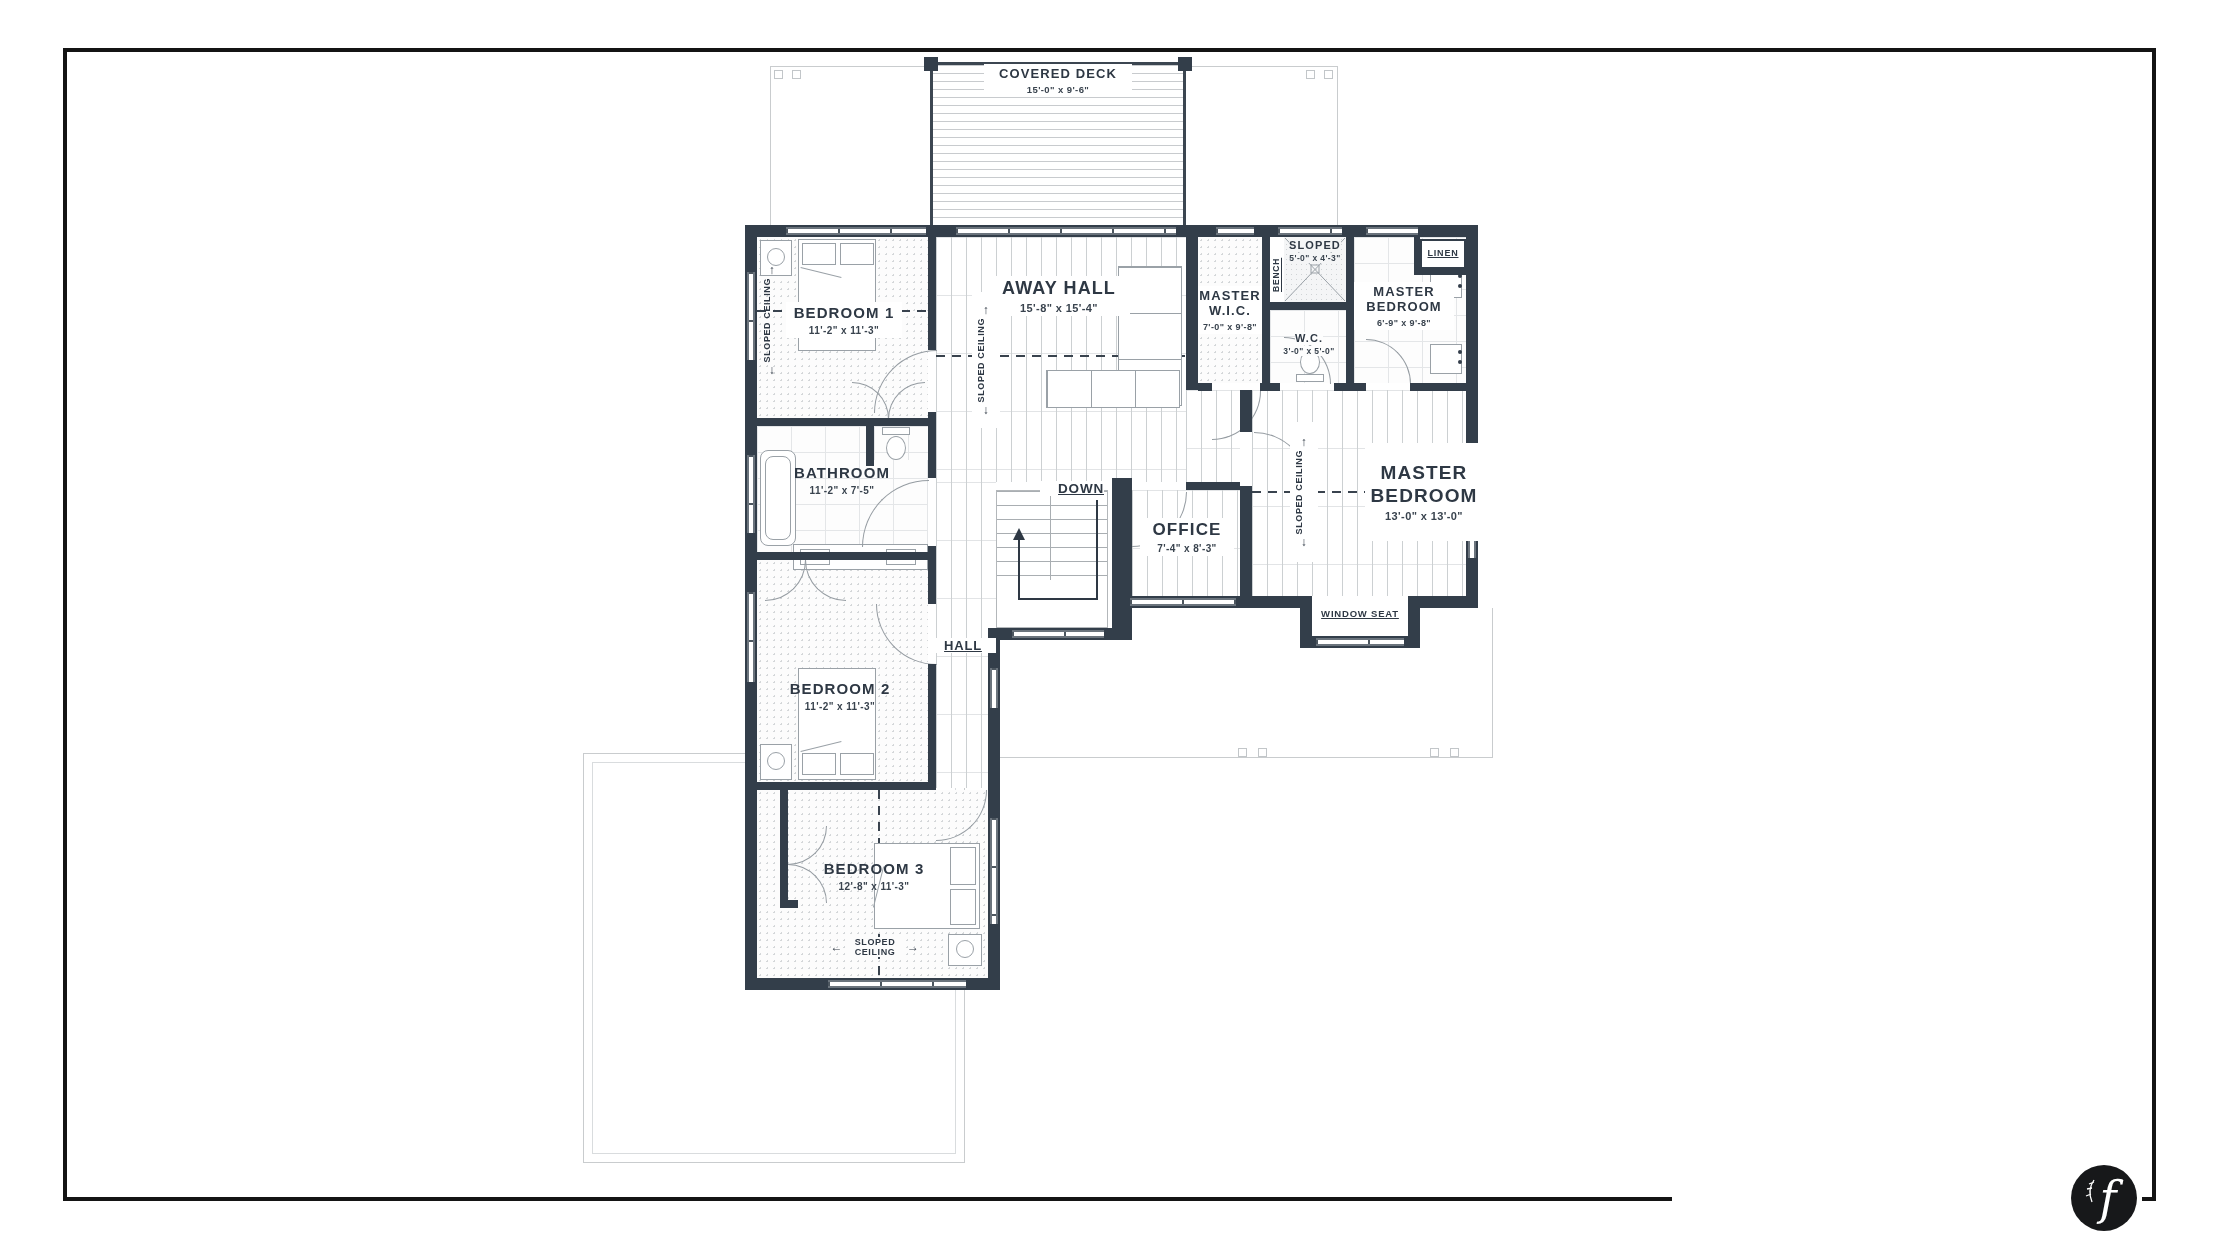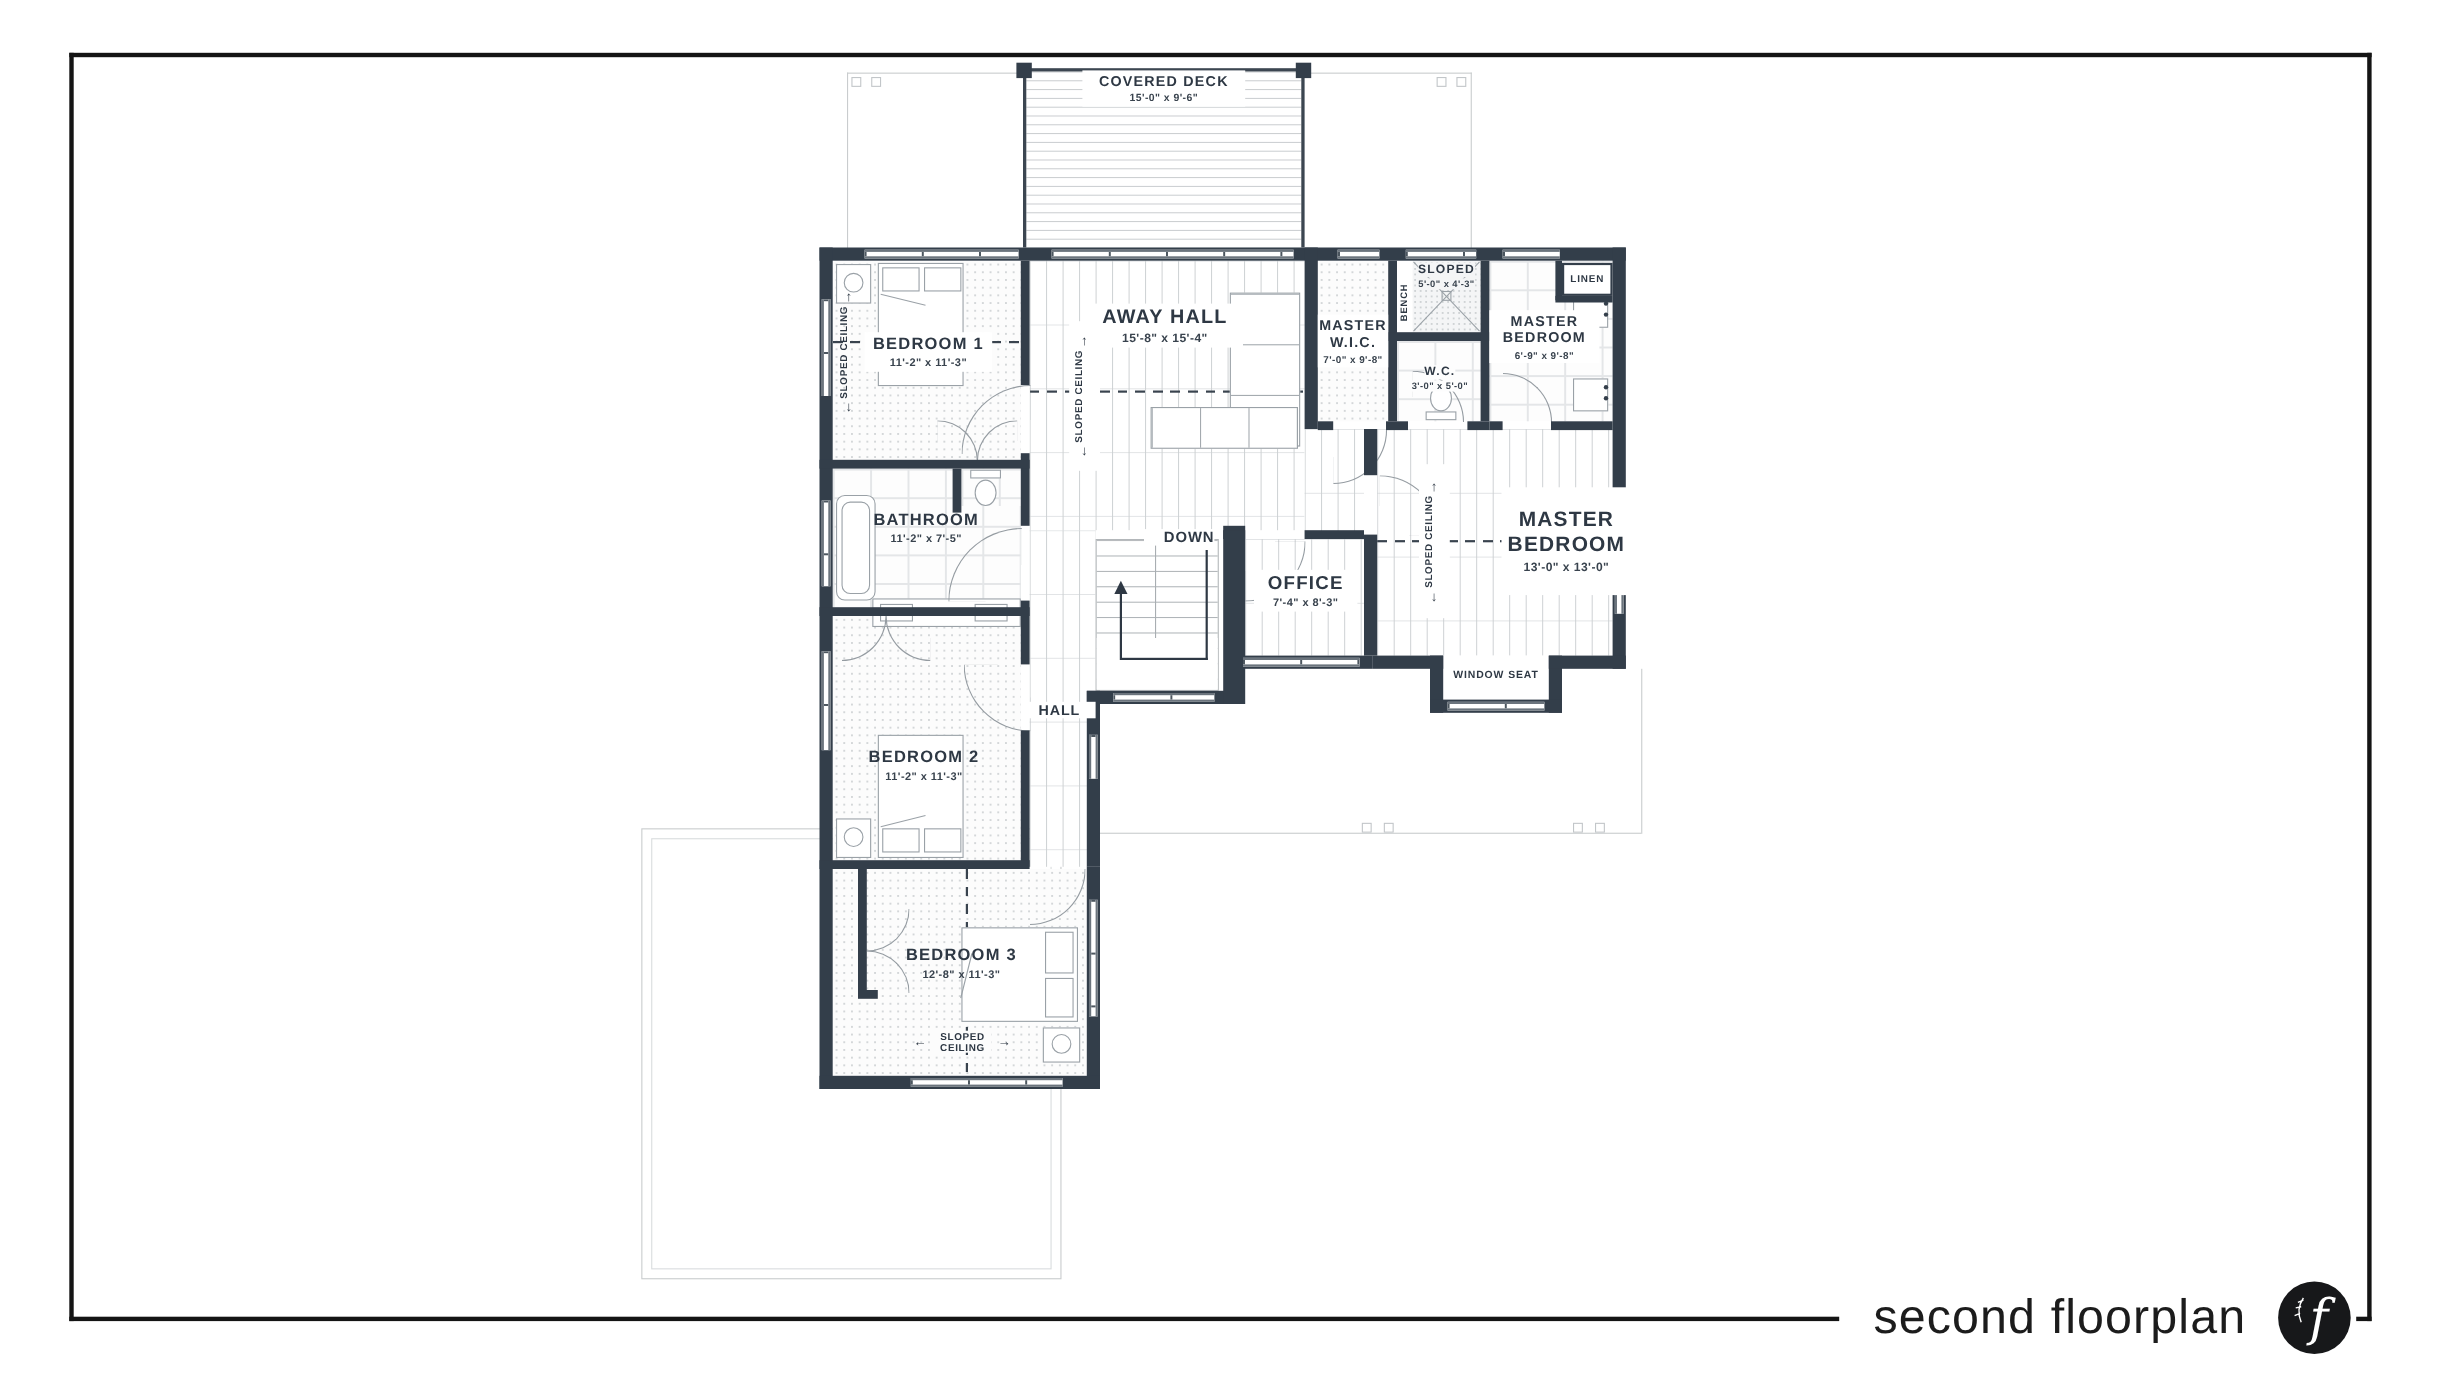--- a/index.html
+++ b/index.html
@@ -20,21 +20,21 @@
   .win-v{position:absolute;width:8px;background-color:#fff;border-left:2px solid #6b747d;border-right:2px solid #6b747d;box-sizing:border-box;z-index:5;background-image:linear-gradient(#4c565f 0,#4c565f 2px,transparent 2px);background-size:100% 48px;}
   .arc{position:absolute;z-index:3;border:0 solid #949ba1;}
   
   .furn{position:absolute;background:#fff;border:1.5px solid #9aa1a7;box-sizing:border-box;z-index:3;}
   .dot{position:absolute;border:1.5px solid #9aa1a7;border-radius:50%;background:#fff;box-sizing:border-box;z-index:3;}
   
   .rlabel{position:absolute;display:flex;flex-direction:column;align-items:center;justify-content:center;color:#2e3844;background:#fff;text-align:center;z-index:6;padding:2px 5px;box-sizing:border-box;}
   .bare{background:transparent;}
   .rname{font-weight:700;letter-spacing:1.1px;line-height:1.18;font-size:15px;}
   .rdims{font-weight:700;font-size:10px;letter-spacing:.4px;margin-top:3px;color:#39434e;}
-  .small-label{position:absolute;color:#2e3844;font-weight:700;z-index:6;letter-spacing:.8px;}
+  .small-label{position:absolute;color:#2e3844;font-weight:700;z-index:6;letter-spacing:.8px;text-decoration:underline;}
   .vtext{writing-mode:vertical-rl;transform:rotate(180deg);}
   .slope{position:absolute;display:flex;align-items:center;justify-content:center;color:#2e3844;font-weight:700;font-size:9px;letter-spacing:.6px;z-index:6;}
   .slope .arrows{font-size:12px;font-weight:400;line-height:1;}
   .dashline{position:absolute;height:2px;background-image:repeating-linear-gradient(90deg,#39434e 0,#39434e 9px,transparent 9px,transparent 16px);z-index:2;}
   .dashline-v{position:absolute;width:2px;background-image:repeating-linear-gradient(180deg,#39434e 0,#39434e 9px,transparent 9px,transparent 16px);z-index:2;}
   
   .gline{position:absolute;background:#c9ccce;z-index:0;}
   .grect{position:absolute;border:1.5px solid #c9ccce;z-index:0;box-sizing:border-box;}
   .grect2{position:absolute;border:1px solid #d9dcde;z-index:0;box-sizing:border-box;}
   .gpost{position:absolute;width:9px;height:9px;background:#fff;border:1.5px solid #c2c6c9;box-sizing:border-box;z-index:0;}
@@ -307,21 +307,20 @@
     <span class="arrows">↓</span>
   </div>
 
   <div class="slope" style="left:800px;top:930px;width:150px;height:34px;flex-direction:row;gap:6px;background:transparent;">
     <span class="arrows">←</span>
     <span style="width:52px;text-align:center;background:#fcfcfc;">SLOPED CEILING</span>
     <span class="arrows">→</span>
   </div>
 
   <div class="footer" style="left:1672px;top:1156px;width:470px;height:84px;">
-    <div class="footer-title">second floorplan</div>
     <svg width="68" height="68" viewBox="0 0 68 68" style="margin-right:4px;">
       <circle cx="34" cy="34" r="33" fill="#17181a"></circle>
       <path d="M24 16 q-7 10 -2 22 M24 18 l-5 2 M22 24 l-5 1 M21 30 l-5 2" stroke="#ffffff" stroke-width="1.3" fill="none"></path>
       <text x="38" y="50" text-anchor="middle" font-family="DejaVu Serif, serif" font-style="italic" font-size="46" fill="#ffffff">f</text>
     </svg>
   </div>
 
 </div>
 
 </body></html>

